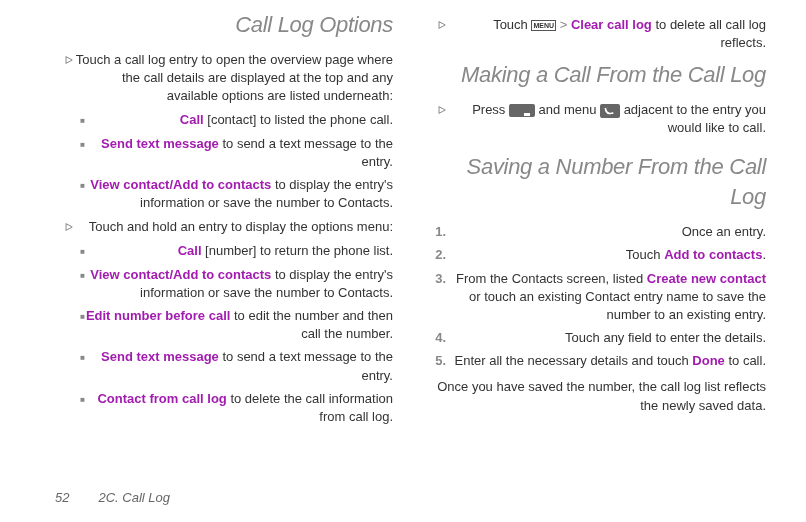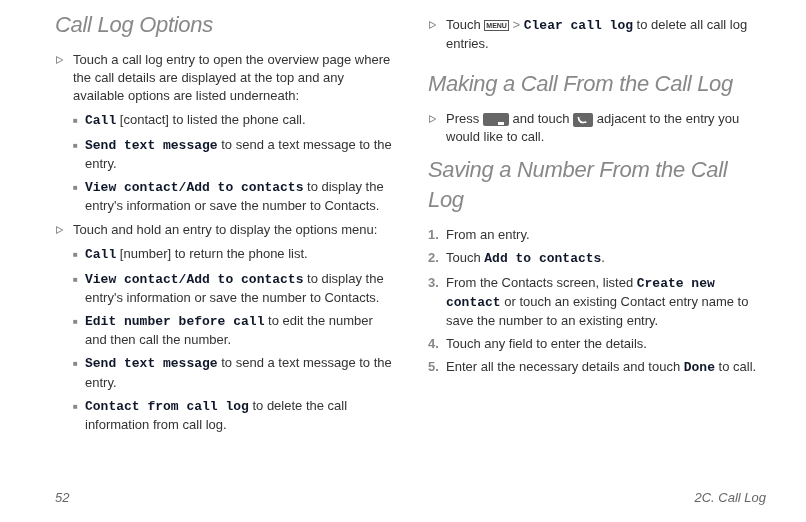--- a/index.html
+++ b/index.html
@@ -11,20 +11,21 @@
       line-height: 1.4;
       color: #333;
       padding: 10px 40px 15px 55px;
       display: flex;
       flex-direction: column;
     }
     .columns {
       display: flex;
       flex: 1;
       gap: 35px;
+      text-align: right;
     }
     .col { flex: 1; }
     .heading {
       font-style: italic;
       font-weight: normal;
       font-size: 22px;
       color: #888;
       margin-bottom: 10px;
       letter-spacing: -0.3px;
     }
@@ -53,21 +54,21 @@
     .num-item {
       display: flex;
       margin: 5px 0;
     }
     .num-marker {
       flex: 0 0 18px;
       color: #888;
       font-weight: bold;
     }
     .num-body { flex: 1; }
-    .bold { font-weight: bold; color: #0f172a; font-family: Liberation Mono, monospace; }
+    .bold { font-weight: bold; color: #a21caf; }
     .icon-menu {
       display: inline-block;
       vertical-align: middle;
       font-size: 7px;
       font-weight: bold;
       border: 1px solid #555;
       padding: 1px 1px;
       letter-spacing: 0px;
       line-height: 1;
     }
@@ -107,21 +108,20 @@
       border-radius: 0 0 0 6px;
       transform: rotate(-15deg);
       box-sizing: border-box;
     }
     .footer {
       margin-top: auto;
       font-style: italic;
       color: #666;
       display: flex;
       gap: 29px;
-      justify-content: space-between;
     }
     .para { margin-top: 8px; }
     .gt { color: #888; }
   </style>
 </head>
 <body>
 
 <div class="columns">
 
   <div class="col">
@@ -169,56 +169,57 @@
     <div class="square-item">
       <div class="square-marker">■</div>
       <div class="square-body"><span class="bold">Contact from call log</span><span> to delete the call information from call log.</span></div>
     </div>
   </div>
 
   <div class="col">
     <div class="arrow-item">
       <div class="arrow-marker">ᐅ</div>
       <div class="arrow-body">
-        <span>Touch </span><span class="icon-menu">MENU</span><span class="gt"> &gt; </span><span class="bold">Clear call log</span><span> to delete all call log entries.</span>
+        <span>Touch </span><span class="icon-menu">MENU</span><span class="gt"> &gt; </span><span class="bold">Clear call log</span><span> to delete all call log reflects.</span>
       </div>
     </div>
 
-    <div class="heading" style="margin-top:16px">Making a Call From the Call Log</div>
+    <div class="heading" style="margin-top:8px">Making a Call From the Call Log</div>
 
     <div class="arrow-item">
       <div class="arrow-marker">ᐅ</div>
       <div class="arrow-body">
-        <span>Press </span><span class="icon-home"></span><span> and touch </span><span class="icon-phone"></span><span> adjacent to the entry you would like to call.</span>
+        <span>Press </span><span class="icon-home"></span><span> and menu </span><span class="icon-phone"></span><span> adjacent to the entry you would like to call.</span>
       </div>
     </div>
 
-    <div class="heading" style="margin-top:8px">Saving a Number From the Call Log</div>
+    <div class="heading" style="margin-top:14px">Saving a Number From the Call Log</div>
 
     <div class="num-item">
       <div class="num-marker">1.</div>
-      <div class="num-body">From an entry.</div>
+      <div class="num-body">Once an entry.</div>
     </div>
     <div class="num-item">
       <div class="num-marker">2.</div>
       <div class="num-body"><span>Touch </span><span class="bold">Add to contacts</span><span>.</span></div>
     </div>
     <div class="num-item">
       <div class="num-marker">3.</div>
       <div class="num-body"><span>From the Contacts screen, listed </span><span class="bold">Create new contact</span><span> or touch an existing Contact entry name to save the number to an existing entry.</span></div>
     </div>
     <div class="num-item">
       <div class="num-marker">4.</div>
       <div class="num-body">Touch any field to enter the details.</div>
     </div>
     <div class="num-item">
       <div class="num-marker">5.</div>
       <div class="num-body"><span>Enter all the necessary details and touch </span><span class="bold">Done</span><span> to call.</span></div>
     </div>
 
+    <div class="para">Once you have saved the number, the call log list reflects the newly saved data.</div>
   </div>
 
 </div>
 
 <div class="footer">
   <span>52</span>
   <span>2C. Call Log</span>
 </div>
 
 </body></html>

